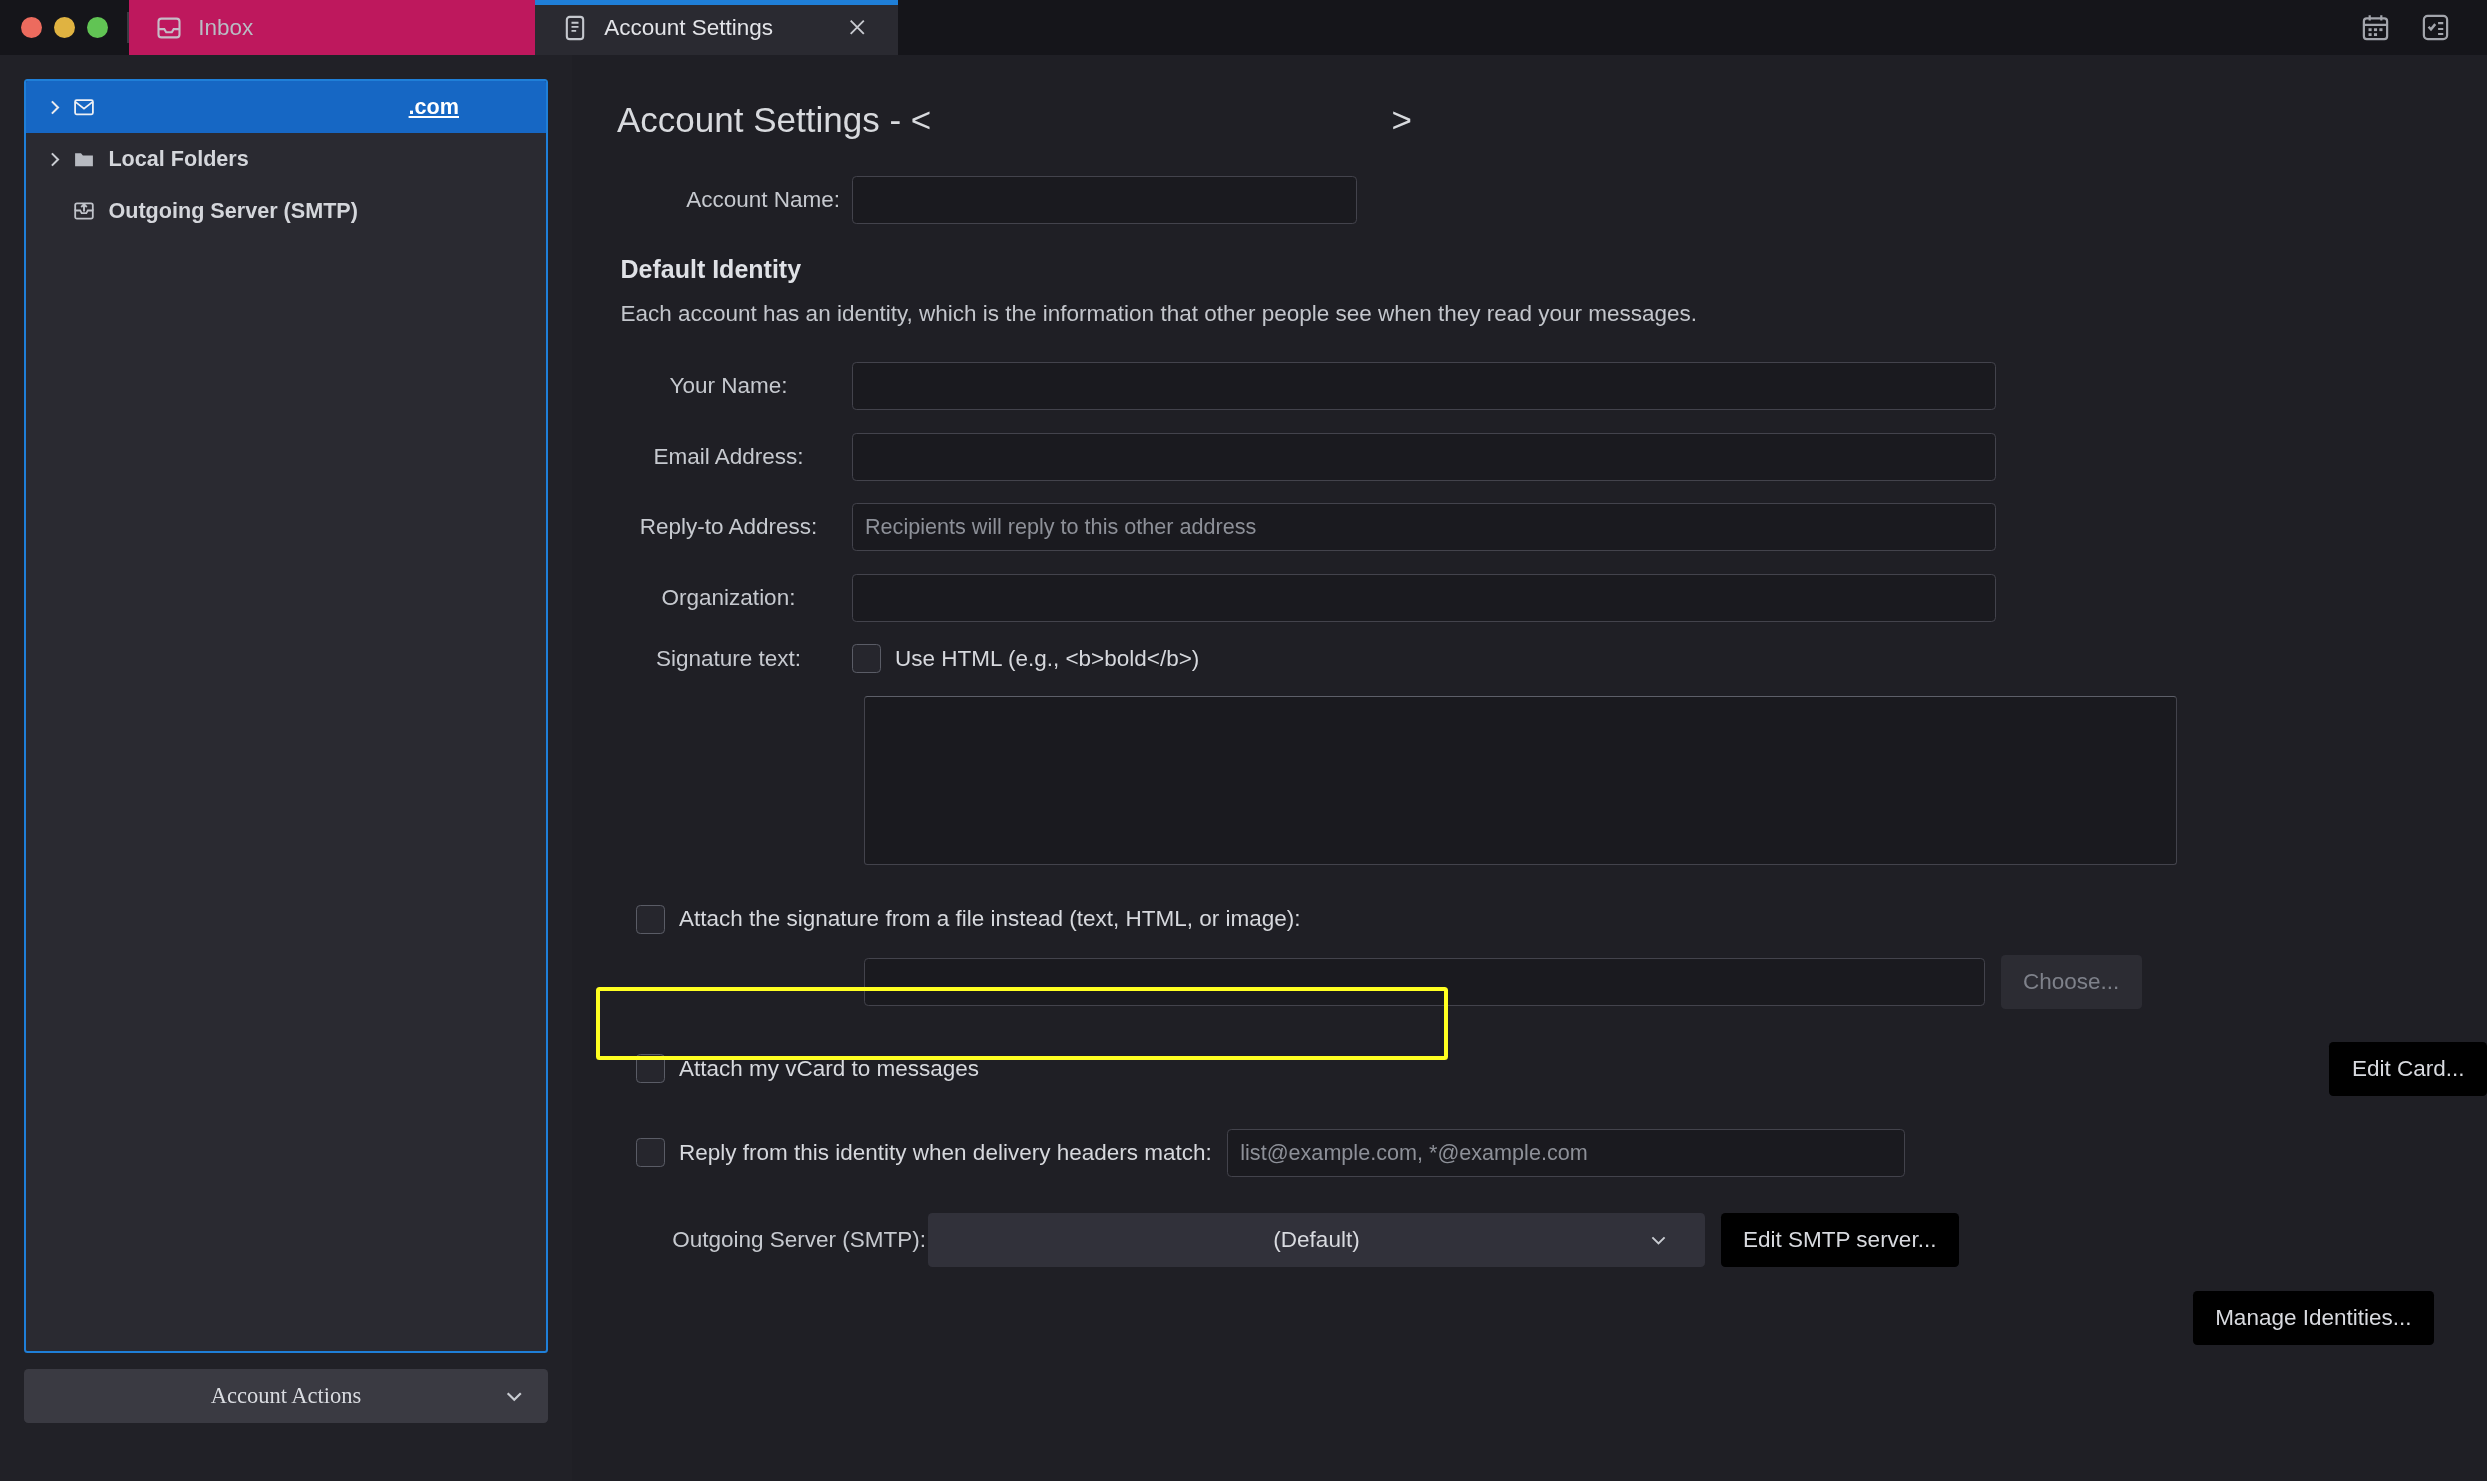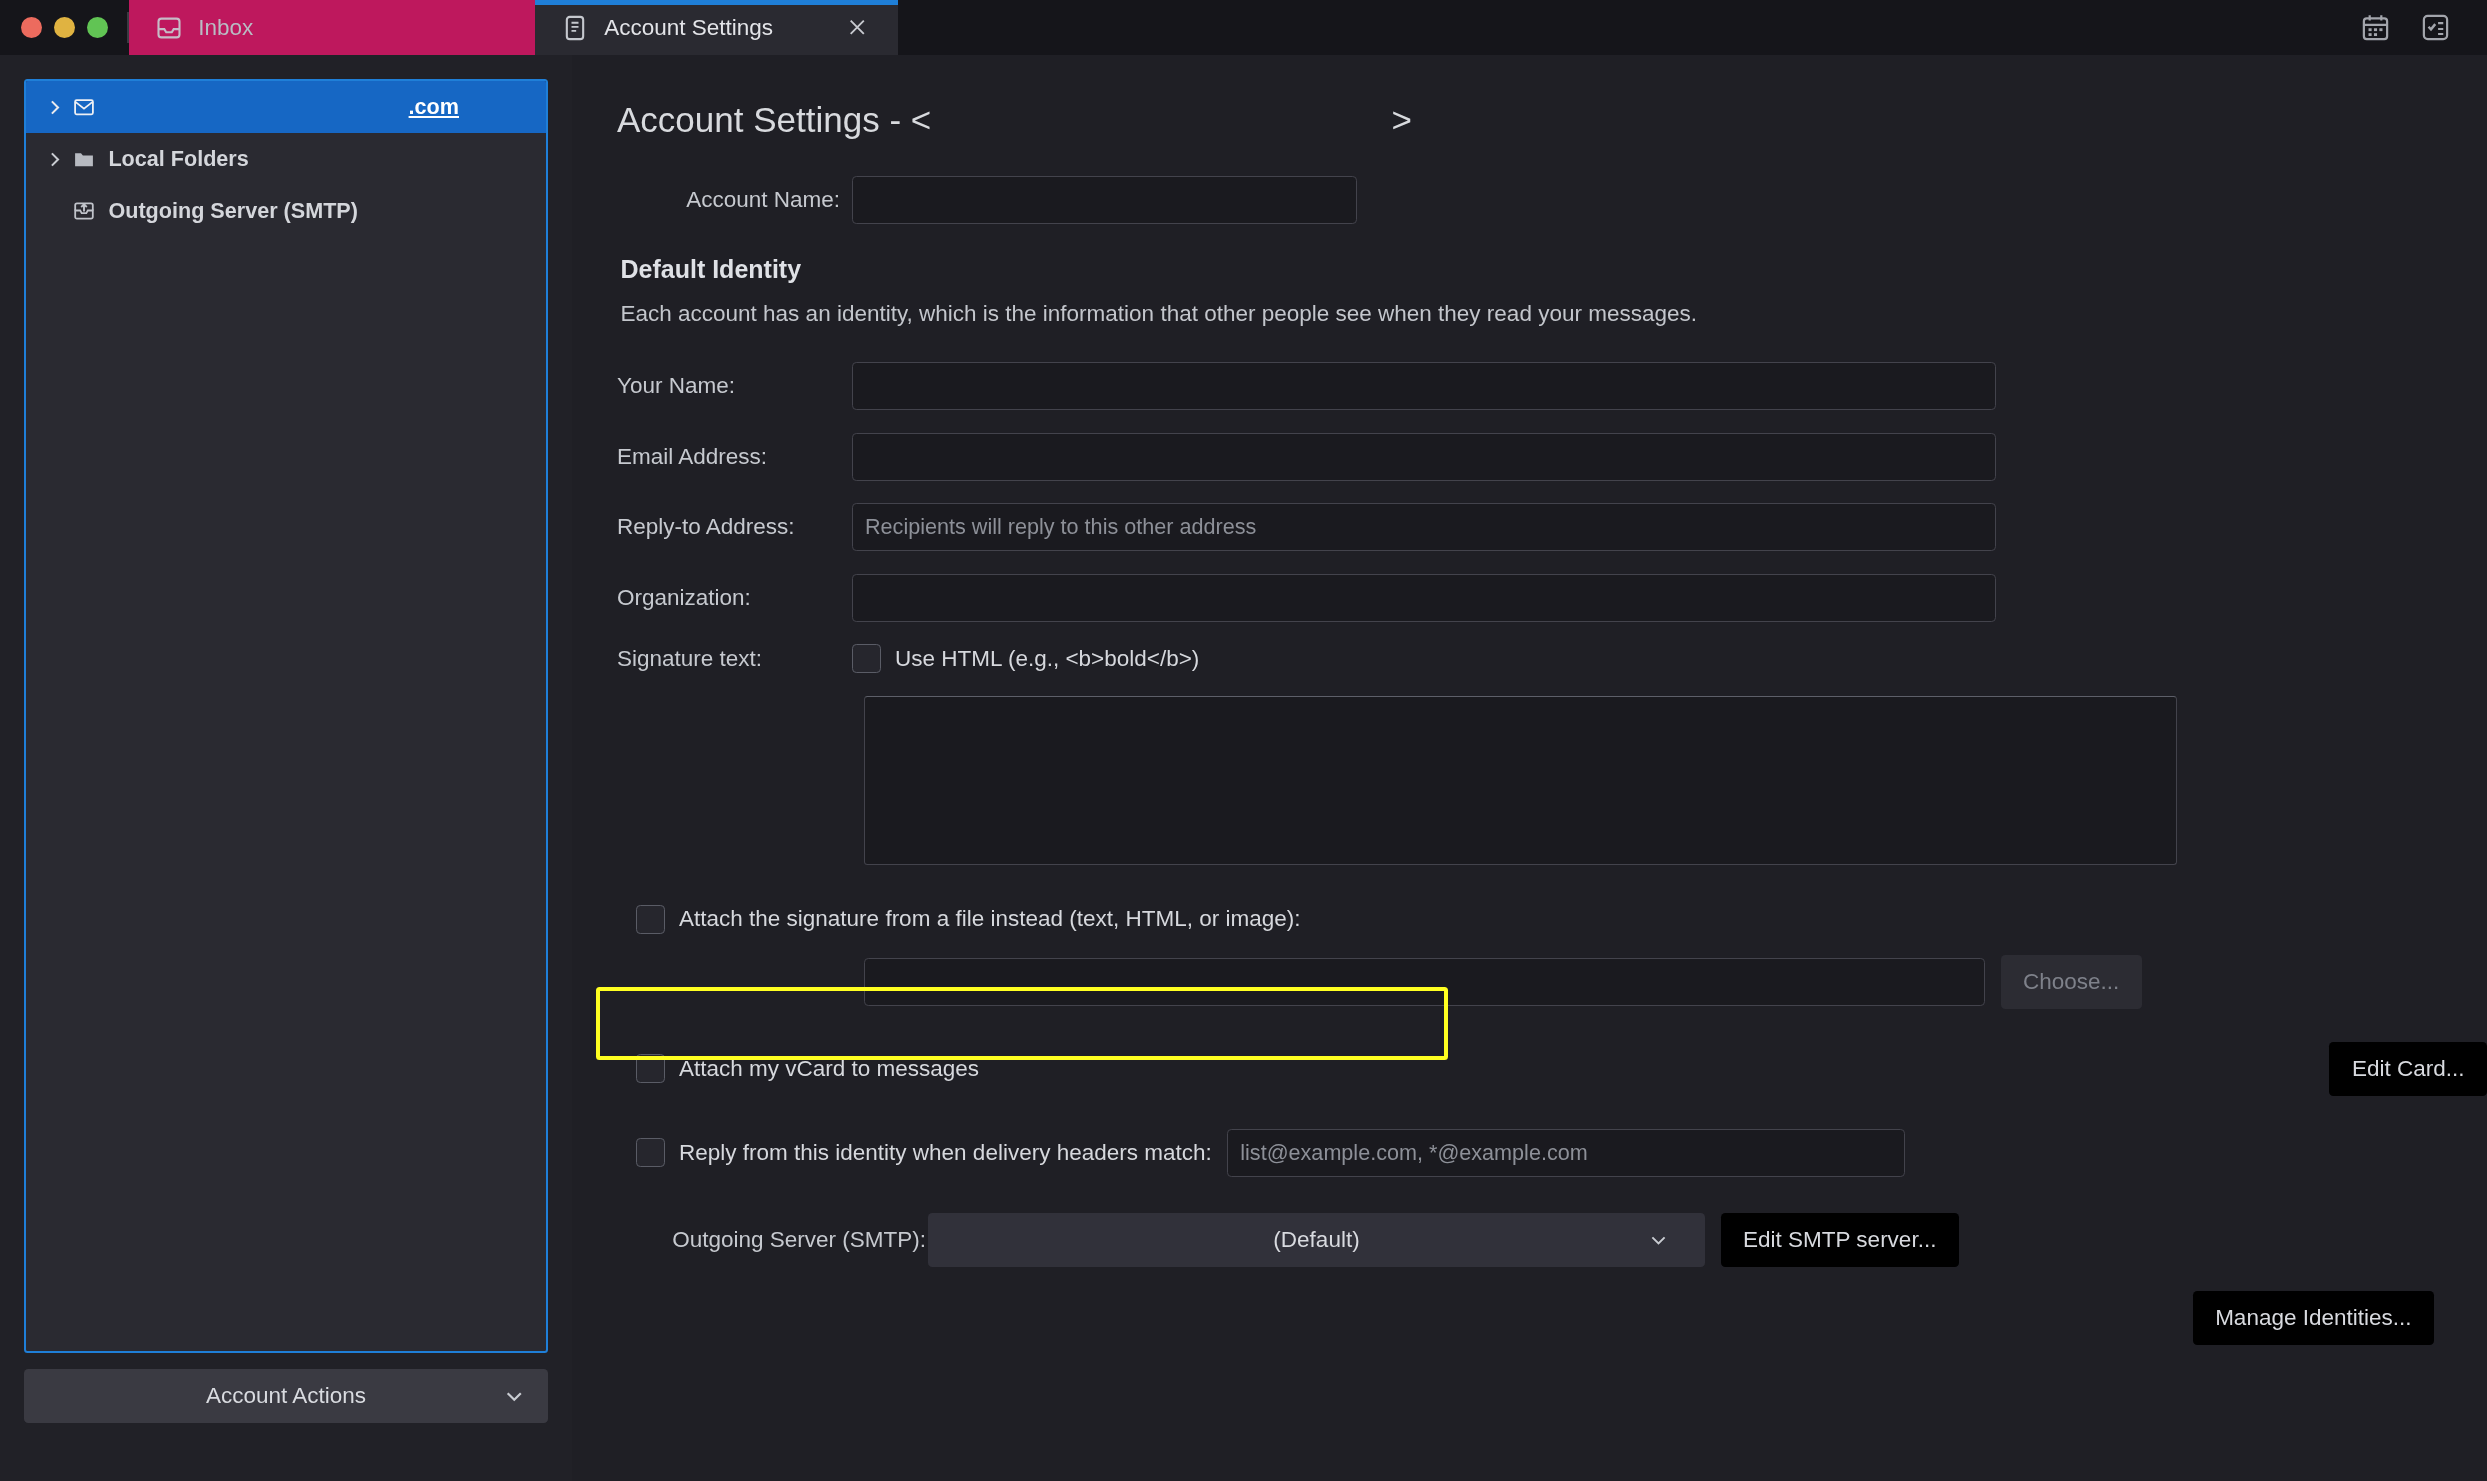--- a/index.html
+++ b/index.html
@@ -99,21 +99,21 @@
   .row-label.acct {
     text-align: right; text-decoration: underline;
     font-weight: bold; padding-right: 73px;
   }
 
   .account-actions {
     margin-top: 15.5px;
     height: 54px; width: 100%;
     background: #3a3a42; border: none; border-radius: 4.3px;
     color: #d9dbe0; font-size: 22.5px;
-    font-family: Liberation Sans, sans-serif;
+    font-family: Liberation Serif, serif;
     display: flex; align-items: center; justify-content: center;
     position: relative; cursor: default;
   }
   .account-actions .caret {
     position: absolute; right: 22.5px; top: 50%; transform: translateY(-50%);
     color: #c9ccd2;
   }
 
   
   .content {
@@ -153,21 +153,21 @@
   .txt.wide { width: 1144px; }
 
   .h-section {
     color: #dfe1e6; font-size: 25px; font-weight: bold;
     margin: 31px 0 17.3px 3.5px;
   }
   .p-desc {
     color: #c3c6cc; font-size: 22.5px; margin: 0 0 35px 3.5px;
   }
 
-  .ident-lbl { width: 235px; padding-right: 12px; text-align: left; }
+  .ident-lbl { width: 235px; padding-right: 12px; text-align: center; }
 
   
   .cb {
     width: 29px; height: 29px; flex: 0 0 29px;
     background: #26262d; border: 1.7px solid #5a5c66; border-radius: 4.3px;
     display: inline-block; cursor: default;
   }
   .cb-text { color: #d6d8dd; font-size: 22.5px; margin-left: 14px; }
 
   .sig-area {

